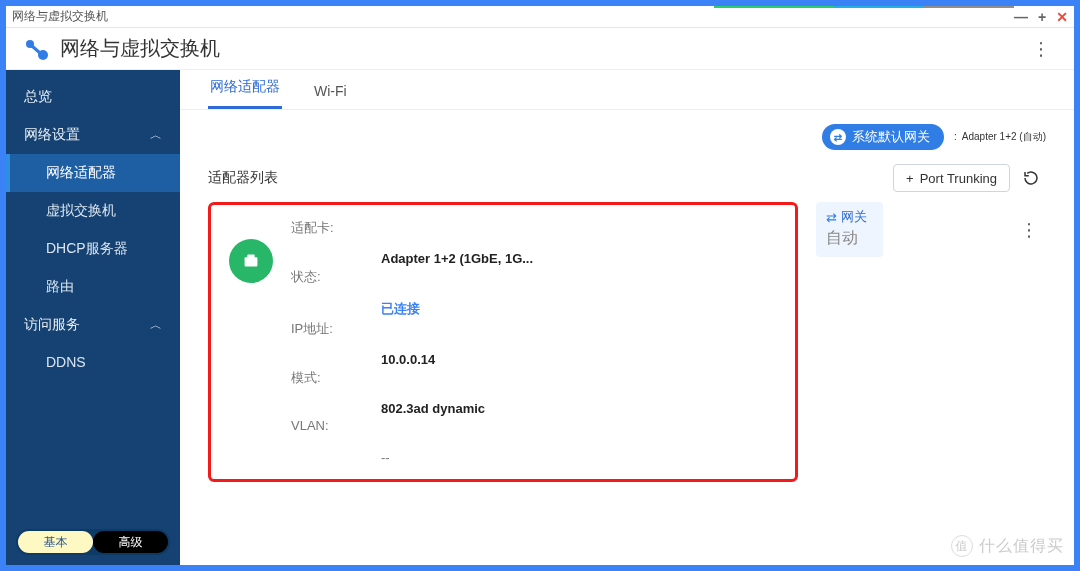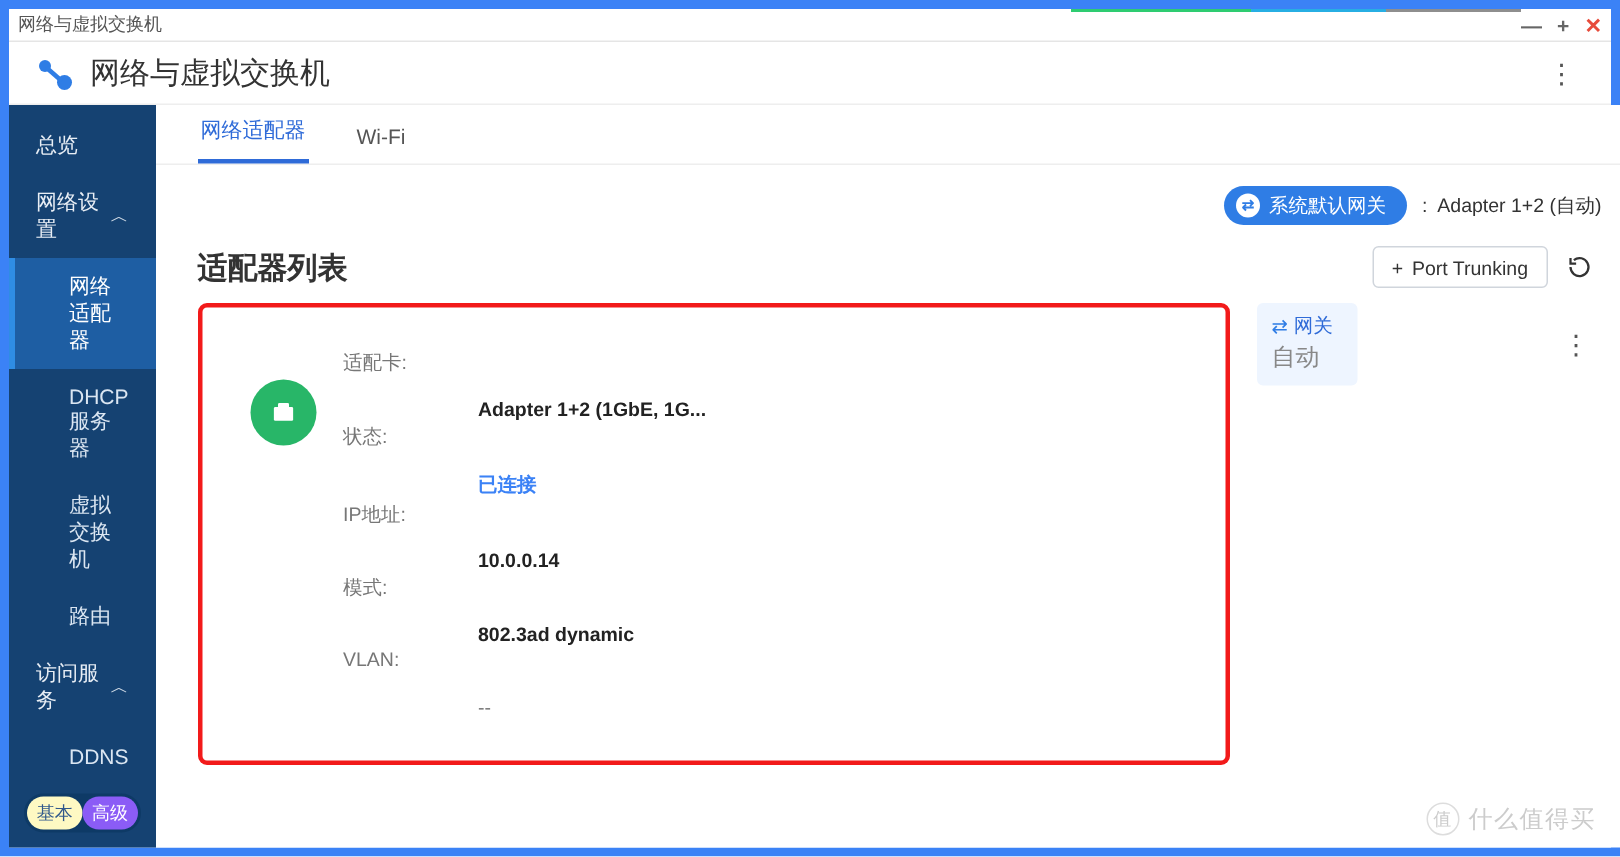--- a/index.html
+++ b/index.html
@@ -27,42 +27,42 @@
   .sidebar { width: 190px; background: #154272; color: #fff; display: flex; flex-direction: column; position: relative; }
   .nav { flex: 1; overflow: auto; padding-top: 8px; }
   .nav .group { display: flex; align-items: center; padding: 10px 18px; font-size: 14px; cursor: pointer; color: #e8eef5; }
   .nav .group .chev { margin-left: auto; font-size: 12px; opacity: .9; }
   .nav .item { display: flex; align-items: center; padding: 10px 18px 10px 40px; font-size: 14px; cursor: pointer; color: #dbe6f2; }
   .nav .item.active { background: #1e5ea3; color: #fff; position: relative; }
   .nav .item.active::before { content:""; position:absolute; left:0; top:0; bottom:0; width:4px; background:#2f8de4; }
   .mode-toggle { margin: 10px; height: 26px; background: #0e3a66; border-radius: 14px; display: flex; align-items: center; padding: 2px; font-size: 12px; }
   .mode-toggle .seg { flex:1; text-align:center; line-height:22px; border-radius:12px; cursor:pointer; }
   .mode-toggle .seg.basic { background:#fef9c3; color:#30588c; }
-  .mode-toggle .seg.adv { background:#8b5cf6; color:#fff; }
+  .mode-toggle .seg.adv { background:#000000; color:#fff; }
 
   
   .main { flex: 1; display: flex; flex-direction: column; background: #fff; }
   .tabs { display: flex; gap: 30px; padding: 0 28px; border-bottom: 1px solid #eee; height: 40px; align-items: flex-end; }
   .tab { padding: 0 2px 10px 2px; font-size: 14px; color: #555; cursor: pointer; }
   .tab.active { color: #2f6bd8; border-bottom: 3px solid #2f6bd8; font-weight: 500; }
 
   .toolbar { display: flex; align-items: center; padding: 14px 28px 8px 28px; gap: 10px; }
   .toolbar .spacer { flex: 1; }
   .gw-btn { background: #2f7de5; color: #fff; border: none; border-radius: 14px; height: 26px; padding: 0 14px 0 8px; font-size: 13px; display: flex; align-items: center; gap: 6px; cursor: pointer; }
   .gw-btn .ic { width: 16px; height: 16px; background:#fff; border-radius:50%; display:flex; align-items:center; justify-content:center; color:#2f7de5; font-size:10px; font-weight:bold; }
-  .gw-label { font-size: 13px; color: #333; }
+  .gw-label { font-size: 10px; color: #333; }
 
   .listhdr { display: flex; align-items: center; padding: 6px 28px 10px 28px; }
-  .listhdr .lh-title { font-size: 20px; color: #333; font-weight: 700; }
+  .listhdr .lh-title { font-size: 14px; color: #333; font-weight: 400; }
   .listhdr .spacer { flex:1; }
   .btn-outline { background:#fff; border:1px solid #d0d5dc; border-radius:4px; height:28px; padding:0 12px; font-size:13px; color:#333; display:flex; align-items:center; gap:6px; cursor:pointer; }
   .ic-btn { width:30px; height:28px; display:flex; align-items:center; justify-content:center; cursor:pointer; color:#555; font-size:16px; margin-left:6px; }
 
   .card-area { padding: 0 28px; }
-  .card-wrap { border: 3px solid #f21a1a; border-radius: 6px; padding: 18px; width: 688px; }
+  .card-wrap { border: 3px solid #f21a1a; border-radius: 6px; padding: 4px; width: 590px; }
   .card-row { display:flex; align-items:flex-start; }
   .card { flex:1; background:#fff; border-radius:4px; padding: 10px 14px; display:flex; gap:18px; align-items:flex-start; }
   .status-ic { width:44px; height:44px; background:#28b668; border-radius:50%; display:flex; align-items:center; justify-content:center; margin-top:20px; }
   .fields { display:grid; grid-template-columns: 90px 1fr; row-gap: 2px; font-size: 13px; }
   .fields .k { color:#777; }
   .fields .v { color:#222; font-weight:600;margin-top:32px; }
   .fields .v.ok { color:#3b82f6; }
   .fields .v.dim { color:#777; font-weight:400; }
 
   .side-info { margin-left: 18px; width: 230px; display:flex; align-items:center; gap:12px; }
@@ -109,24 +109,24 @@
           <span>总览</span>
         </div>
         <div class="group">
           <span>网络设置</span>
           <span class="chev">︿</span>
         </div>
         <div class="item active">
             <span>网络适配器</span>
           </div>
         <div class="item">
+            <span>虚拟交换机</span>
+          </div>
+        <div class="item">
             <span>DHCP服务器</span>
-          </div>
-        <div class="item">
-            <span>虚拟交换机</span>
           </div>
         <div class="item">
             <span>路由</span>
           </div>
         <div class="group">
           <span>访问服务</span>
           <span class="chev">︿</span>
         </div>
         <div class="item">
             <span>DDNS</span>

